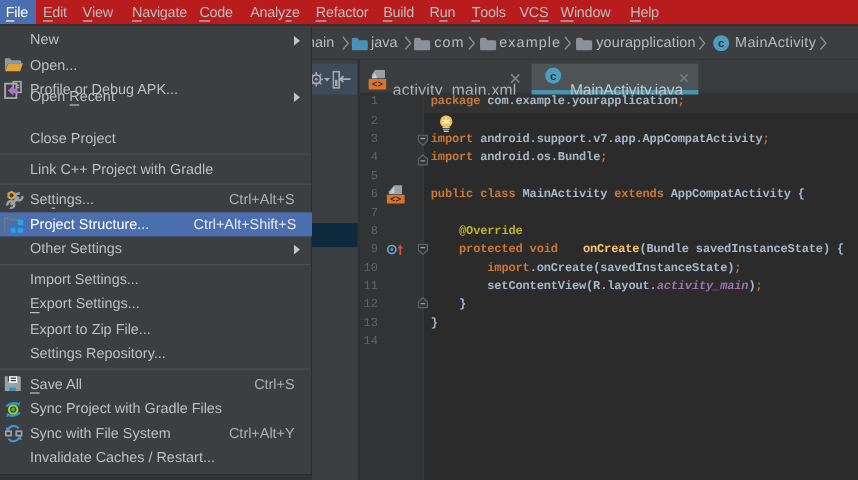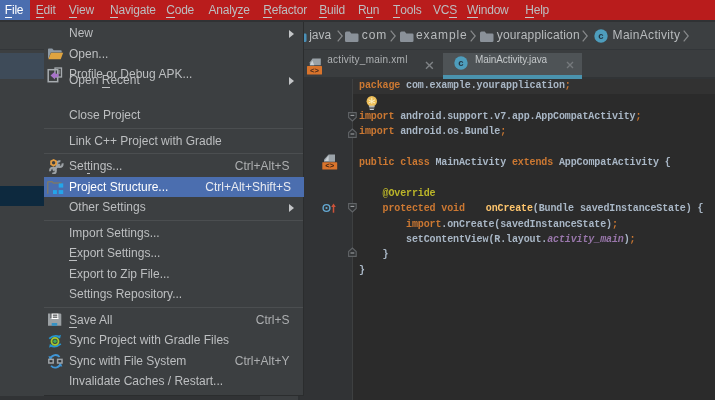--- a/index.html
+++ b/index.html
@@ -23,36 +23,36 @@
 
 #projpanel { left:0; top:50px; width:299px; height:350px; background:#3C3F41; z-index:1; }
 #projhdr { position:absolute; left:0; top:3px; width:298px; height:26px; background:#3E4B59; }
 #projsel { position:absolute; left:0; top:136px; width:298px; height:20px; background:#0D293E; }
 #projborder { position:absolute; left:298px; top:0; width:1.5px; height:350px; background:#2E3133; }
 
 #tabbar { left:299.5px; top:50px; width:415.5px; height:29px; background:#3A3D3F; z-index:1; }
 #tabbar .understrip { position:absolute; left:0; top:27.3px; width:415.5px; height:1.7px; background:#313436; }
 #seltab { position:absolute; left:143px; top:2.5px; width:139px; height:22.7px; background:#4E5356; }
 #selunder { position:absolute; left:143px; top:25.2px; width:139px; height:3.8px; background:#4A93AE; }
-.tabtxt { position:absolute; font-size:10px; letter-spacing:-0.35px; top:1px; height:18px; line-height:18px; white-space:pre; }
+.tabtxt { position:absolute; font-size:13px; letter-spacing:-0.35px; top:16px; height:18px; line-height:18px; white-space:pre; }
 #editor { left:299.5px; top:79px; width:415.5px; height:321px; background:#2B2B2B; z-index:1; }
 #gutter { position:absolute; left:0; top:0; width:52.5px; height:321px; background:#313335; }
 #gutterline { position:absolute; left:52.5px; top:0; width:1px; height:321px; background:#3E4041; }
 #caretrow { position:absolute; left:53.5px; top:0.4px; width:362px; height:14.4px; background:#323232; }
 #lnums { position:absolute; left:0; top:-0.75px; width:15.5px; text-align:right;
   font-family:"Liberation Mono", monospace; font-size:10px; line-height:15.37px; color:#606366; }
 #code { position:absolute; left:59.5px; top:-0.75px; font-family:"Liberation Mono", monospace;
   font-size:10px; font-weight:bold; letter-spacing:-0.12px; line-height:15.37px; color:#A9B7C6; white-space:pre; }
 .kw { color:#CC7832; }
 .ann { color:#BBB529;font-family:Liberation Mono, monospace; }
 .mdecl { color:#FFC66D;margin-left:15px; }
 .fld { color:#9876AA; font-style:italic; }
 
 #popup { left:0; top:22px; width:260px; height:374px; background:#3C3F41; z-index:10;
-  border-right:1.5px solid #2B2D2E; border-bottom:1.5px solid #2B2D2E;margin-left:44px; }
+  border-right:1.5px solid #2B2D2E; border-bottom:1.5px solid #2B2D2E; }
 #belowpopup { left:0; top:396px; width:260px; height:4px; background:#313335; z-index:9; }
 .mi { position:absolute; left:0; width:258.5px; height:20.5px; line-height:20.5px;
   font-size:12px; letter-spacing:0px; color:#BDBFC1; padding-left:25px; white-space:pre; }
 .mi .sc { position:absolute; right:13px; top:0; letter-spacing:0px; color:#ADAFB1; }
 .sep { position:absolute; left:0; width:259px; height:1px; background:#4B4E50; }
 .arrow { position:absolute; left:245px; top:6.5px; width:0; height:0;
   border-left:5.5px solid #C3C5C7; border-top:4px solid transparent; border-bottom:4px solid transparent; }
 .icon { position:absolute; left:3px; top:2px; }
 </style>
 </head>
@@ -160,20 +160,34 @@
   <span class="tabtxt" style="left:175.5px;color:#C4C8CA;letter-spacing:-0.1px">MainActivity.java</span>
   <svg class="abs" style="left:266.5px;top:11px" width="8" height="8">
         <path d="M1,1 L7,7 M7,1 L1,7" stroke="#75797C" stroke-width="1.4"></path>
       </svg>
 </div>
 
 <div id="editor" class="abs">
   <div id="gutter"></div>
   <div id="caretrow"></div>
   <div id="gutterline"></div>
+  <div id="lnums">1
+2
+3
+4
+5
+6
+7
+8
+9
+10
+11
+12
+13
+14</div>
   <div id="code"><span class="kw">package</span> com.example.yourapplication<span class="kw">;</span>
 
 <span class="kw">import</span> android.support.v7.app.AppCompatActivity<span class="kw">;</span>
 <span class="kw">import</span> android.os.Bundle<span class="kw">;</span>
 
 <span class="kw">public class</span> MainActivity <span class="kw">extends</span> AppCompatActivity {
 
     <span class="ann">@Override</span>
     <span class="kw">protected void</span> <span class="mdecl">onCreate</span>(Bundle savedInstanceState) {
         <span class="kw">import</span>.onCreate(savedInstanceState)<span class="kw">;</span>

